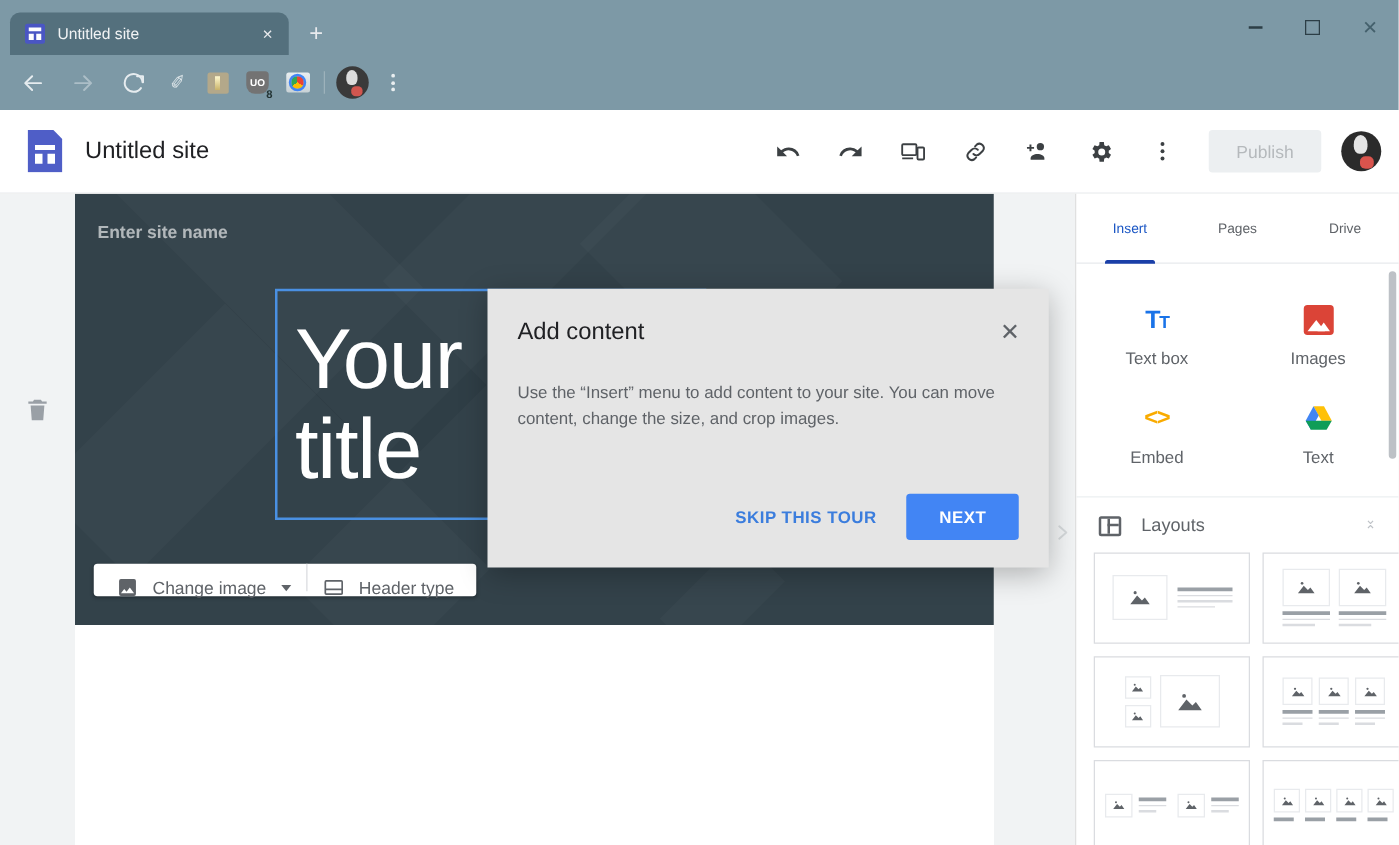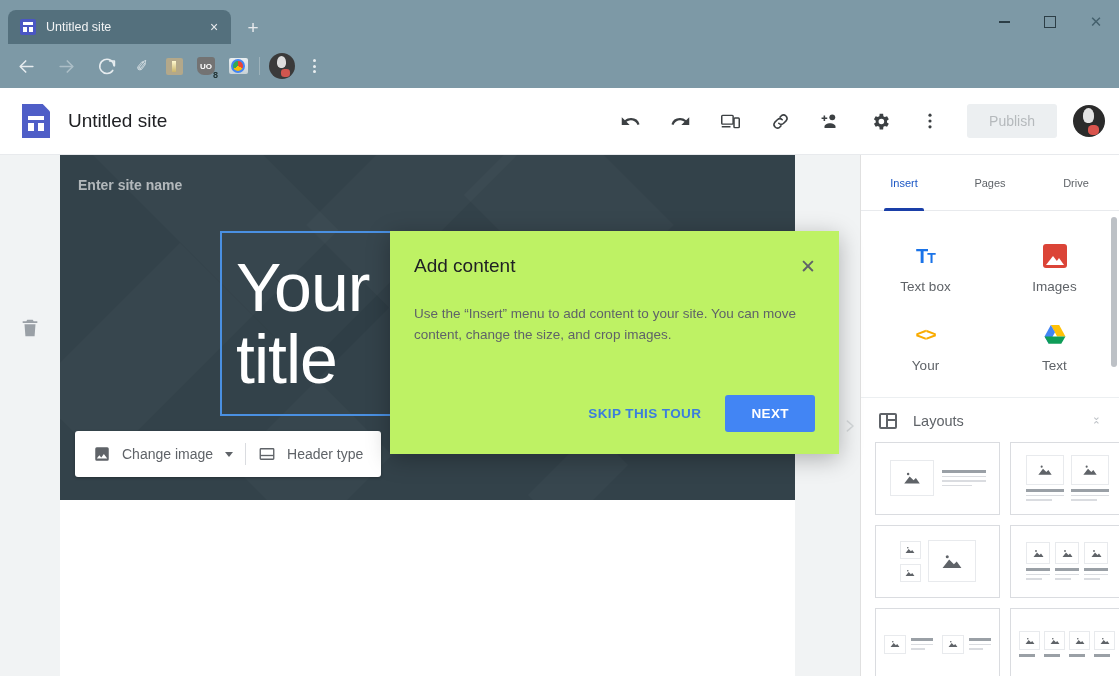--- a/index.html
+++ b/index.html
@@ -230,24 +230,24 @@
     position: absolute; left: 160px; top: 76px;
     width: 345px; height: 185px;
     border: 2px solid #4a90e2; padding: 0 14px;
     display: flex; align-items: center;
   }
   .title-ph {
     color: #ffffff; font-size: 68px; font-weight: 300;
     line-height: 1.05; letter-spacing: -1px;
   }
   .banner-toolbar {
-    position: absolute; left: 15px; bottom: 23px; height: 46px;
+    position: absolute; left: 15px; bottom: 23px; height: 26px;
     background: #fff; border-radius: 3px;
     box-shadow: 0 1px 3px rgba(0,0,0,.3);
-    display: flex; align-items: center; padding: 0 6px;
+    display: flex; align-items: flex-start; padding: 0 6px;
   }
   .bt-item {
     display: flex; align-items: center; padding: 0 12px; height: 38px;
     color: #5f6368; font-size: 14px;
   }
   .bt-icon { margin-right: 11px; display: flex; color: #5f6368; }
   .bt-caret {
     margin-left: 12px; width: 0; height: 0;
     border-left: 4.5px solid transparent; border-right: 4.5px solid transparent;
     border-top: 5px solid #5f6368;
@@ -354,21 +354,21 @@
     background: #bdc1c6; border-radius: 3px;
   }
 
   
   .dialog-layer {
     position: absolute; left: 0; top: 0; width: 1119px; height: 676px;
     pointer-events: none;
   }
   .dialog {
     position: absolute; left: 390px; top: 231px;
-    width: 449px; height: 223px; background: #bef264;
+    width: 449px; height: 223px; background: #e5e5e5;
     box-shadow: 0 5px 22px rgba(0,0,0,0.28);
     padding: 24px 8px 0 24px; pointer-events: auto;
   }
   .dlg-title { font-size: 19px; color: #202124; font-weight: 400; }
   .dlg-close {
     position: absolute; right: 18px; top: 22px;
     width: 26px; height: 26px; color: #5f6368;
     display: flex; align-items: center; justify-content: center;
     font-size: 19px; line-height: 1;
   }
@@ -580,21 +580,21 @@
           <div class="ins-item">
             <span class="ins-ico">
                 <span class="ico-images"></span>
               </span>
             <span class="ins-label">Images</span>
           </div>
           <div class="ins-item">
             <span class="ins-ico">
                 <span class="ico-embed">&lt;&gt;</span>
               </span>
-            <span class="ins-label">Your</span>
+            <span class="ins-label">Embed</span>
           </div>
           <div class="ins-item">
             <span class="ins-ico">
               <svg class="ico-drive" viewBox="0 0 48 44">
                   <path d="M16 2 L32 2 L44 24 L28 24 Z" fill="#ffc107"></path>
                   <path d="M16 2 L4 24 L12 38 L24 16 Z" fill="#4285f4"></path>
                   <path d="M4 24 L12 38 L36 38 L44 24 Z" fill="#0f9d58"></path>
                 </svg>
             </span>
             <span class="ins-label">Text</span>

